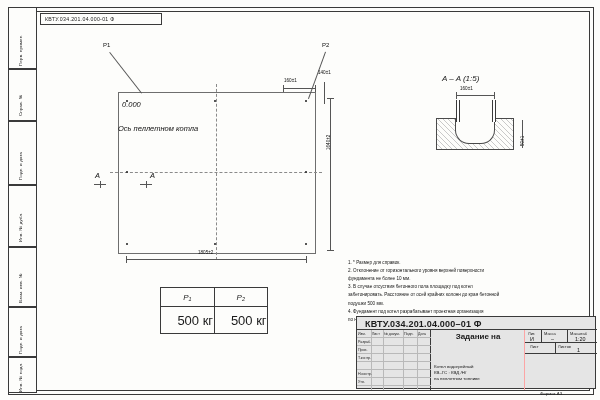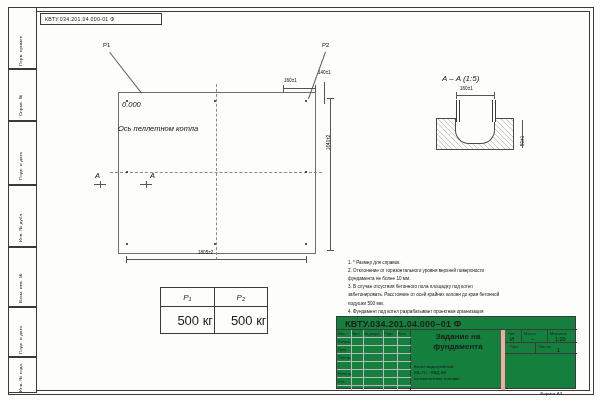--- a/index.html
+++ b/index.html
@@ -101,22 +101,22 @@
     border:1px solid #3a3a3a; border-collapse:collapse;
   }
   .ptable td{
     border:1px solid #3a3a3a; text-align:center; font-size:8px;
     font-style:italic; padding:0;
   }
   .ptable tr:first-child td{height:18px;}
   .ptable tr:last-child td{height:26px;font-style:normal;font-size:13px;padding-left:16px;}
   
   .tb{
-    position:absolute; left:336px; top:316px; width:240px; height:73px;
-    border:1px solid #3a3a3a; box-sizing:border-box; background:#15803d;
+    position:absolute; left:356px; top:316px; width:240px; height:73px;
+    border:1px solid #3a3a3a; box-sizing:border-box; background:#e5e5e5;
   }
   .tb-code{
     position:absolute; left:0; top:0; width:240px; height:13px;
     border-bottom:1px solid #3a3a3a; box-sizing:border-box;
   }
   .tb-code span{
     position:absolute; left:8px; top:2.2px; font-size:9px; font-weight:bold;
     letter-spacing:.2px;
   }
   .tb-left{
@@ -126,21 +126,21 @@
   .tb-left .row{
     position:absolute; left:0; width:74px; height:8px;
     border-bottom:1px solid #b9b9b9; box-sizing:border-box;
   }
   .tb-left .colsep{
     position:absolute; top:0; height:60px; width:0; border-left:1px solid #b9b9b9;
   }
   .tb-hdr{position:absolute;font-size:3.6px;color:#222;white-space:nowrap;}
   .tb-mid{
     position:absolute; left:74px; top:13px; width:94px; height:60px;
-    border-right:4px solid #fca5a5; box-sizing:border-box;
+    border-right:1px solid #fca5a5; box-sizing:border-box;
   }
   .tb-mid .title{
     position:absolute; left:0; top:2px; width:94px; text-align:center;
     font-size:8px; font-weight:bold; line-height:1.3;
   }
   .tb-mid .sub{
     position:absolute; left:3px; top:34px; width:90px;
     font-size:4.4px; line-height:1.4; color:#161616;
   }
   .tb-right{
@@ -312,21 +312,20 @@
       <div class="tb-hdr" style="left:1px;top:18px;">Пров.</div>
       <div class="tb-hdr" style="left:1px;top:26px;">Т.контр.</div>
       <div class="tb-hdr" style="left:1px;top:34px;"></div>
       <div class="tb-hdr" style="left:1px;top:42px;">Н.контр.</div>
       <div class="tb-hdr" style="left:1px;top:50px;">Утв.</div>
     </div>
 
     <div class="tb-mid">
       <div class="title">
         <div>Задание на</div>
-        <div>фундамента</div>
       </div>
       <div class="sub">
         <div>Котел водогрейный</div>
         <div>КВ–ГС : КВД /Н/</div>
         <div>на пеллетном топливе</div>
       </div>
     </div>
 
     <div class="tb-right">
       <div class="r1">

